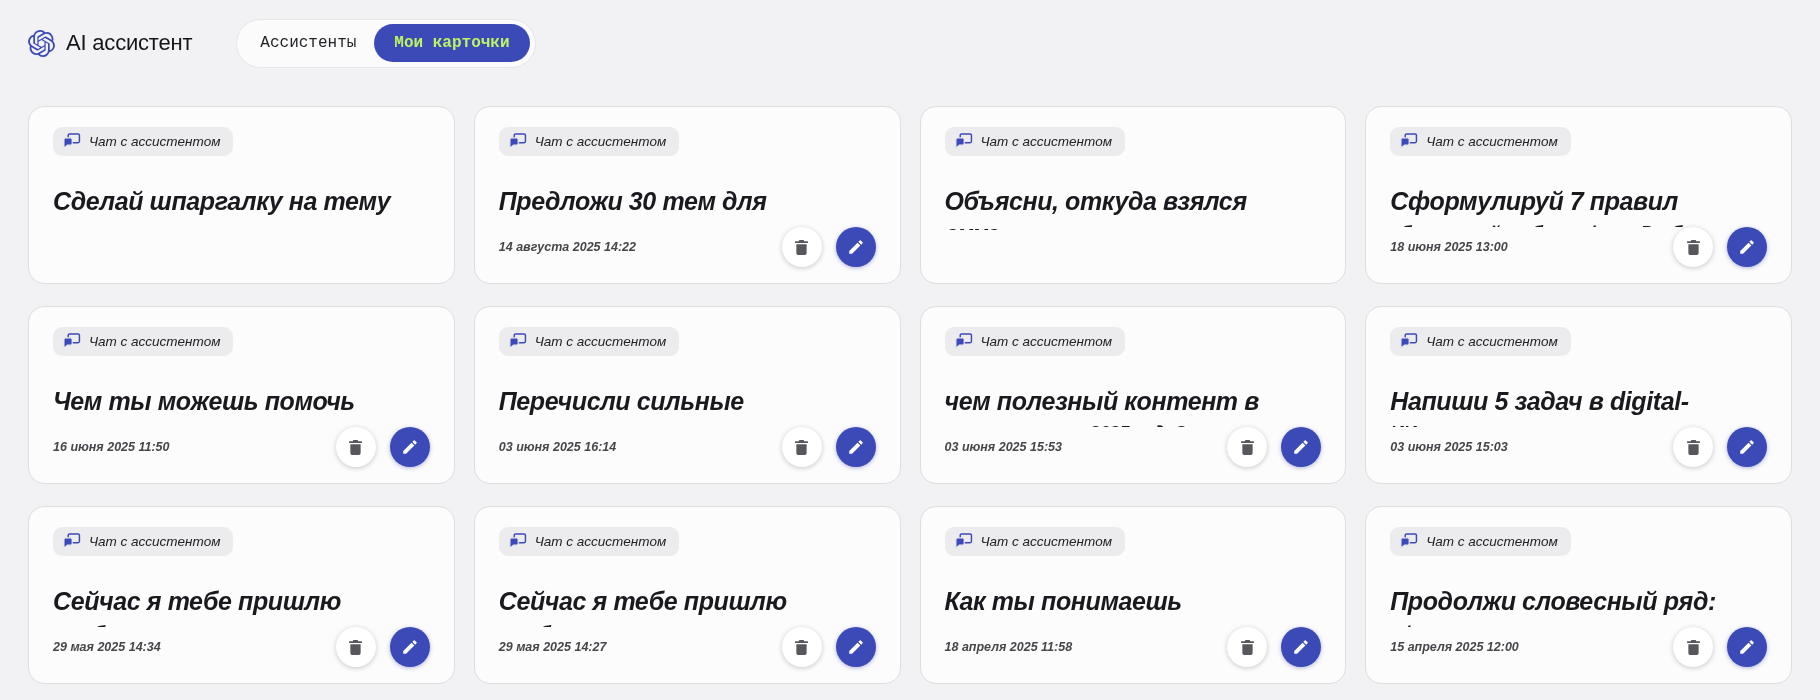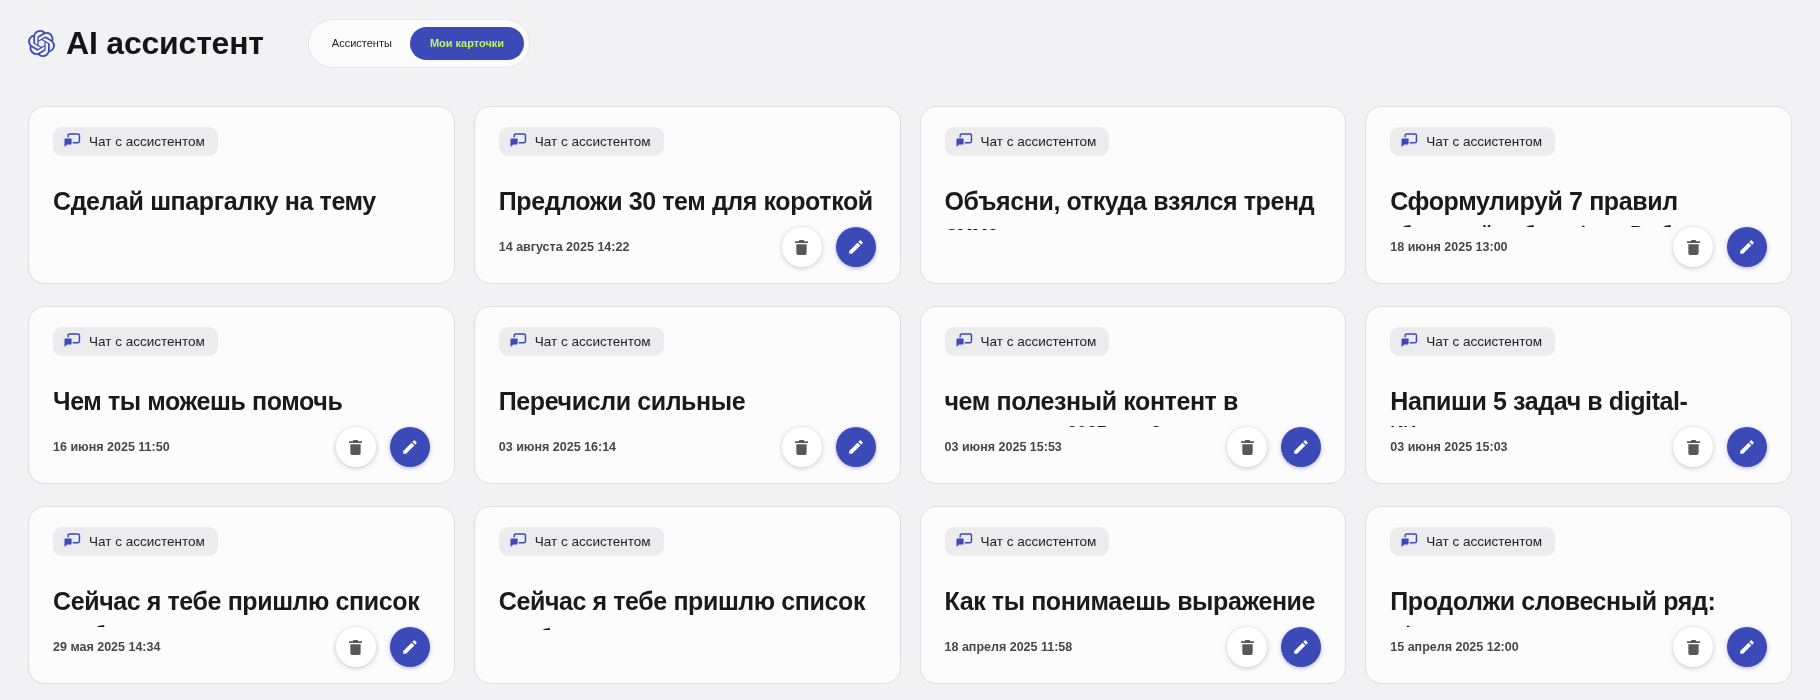--- a/index.html
+++ b/index.html
@@ -15,33 +15,33 @@
   html,body{width:1820px;height:700px;overflow:hidden;}
   body{
     background:var(--page-bg);
     font-family:"Liberation Sans","DejaVu Sans",sans-serif;
     padding:18px 28px 0 28px;
   }
   
   .header{display:flex;align-items:center;height:50px;}
   .brand{display:flex;align-items:center;gap:11px;}
   .brand svg{width:27px;height:27px;display:block;}
-  .app-title{font-size:32px;font-weight:700;color:#151519;letter-spacing:-0.2px;}
+  .app-title{font-size:22px;font-weight:400;color:#151519;letter-spacing:-0.2px;}
   .tabs{
     margin-left:44px;
     display:flex;align-items:center;
     background:#fbfbfc;
     border:1px solid #e5e5e8;
     border-radius:26px;
     padding:5px;
     height:49px;
   }
   .tab{
     border:none;background:transparent;cursor:pointer;
-    font-family:Liberation Sans, sans-serif;font-size:11px;font-weight:500;color:#232327;
+    font-family:Liberation Mono, monospace;font-size:16px;font-weight:500;color:#232327;
     padding:10px 18px;border-radius:20px;line-height:1;
   }
   .tab.active{
     background:var(--accent);color:#bef264;font-weight:600;
     padding:11px 20px;
   }
   
   .grid{
     margin-top:38px;
     display:grid;
@@ -49,20 +49,21 @@
     gap:22px 19px;
   }
   .card{
     background:var(--card-bg);
     border:1px solid var(--card-border);
     border-radius:16px;
     height:178px;
     padding:20px 24px 16px 24px;
     display:flex;flex-direction:column;
     cursor:pointer;
+    font-style:italic;
   }
   .badge{
     align-self:flex-start;
     display:inline-flex;align-items:center;gap:8px;
     background:var(--badge-bg);
     border-radius:9px;
     padding:5px 13px 5px 9px;
   }
   .badge svg{width:19px;height:19px;display:block;}
   .badge-label{font-size:13.5px;color:#212126;}
@@ -349,20 +350,35 @@
       <svg viewBox="0 0 22 22" aria-hidden="true">
         <rect x="7.2" y="2.2" width="13" height="10.2" rx="1.6" fill="none" stroke="#3c4ab8" stroke-width="1.7"></rect>
         <path d="M2.2 8.4a1.6 1.6 0 0 1 1.6-1.6h6.4a1.6 1.6 0 0 1 1.6 1.6v5.2a1.6 1.6 0 0 1-1.6 1.6H6.4l-4.2 3.6z" fill="#3c4ab8" stroke="#ececef" stroke-width="1.4"></path>
       </svg>
       <span class="badge-label">Чат с ассистентом</span>
     </div>
     <div class="title-wrap">
       <h2 class="card-title">Сейчас я тебе пришлю список запросов, которые оставляют пользователи, когд…</h2>
     </div>
     <div class="fragment">а выбирают отель</div>
+    <div class="card-footer">
+      <span class="card-date">29 мая 2025 14:27</span>
+      <div class="actions">
+        <button class="icon-btn trash">
+          <svg viewBox="0 0 24 24" aria-hidden="true">
+            <path d="M9.2 2.6h5.6l.6 1.4h4.1a.7.7 0 0 1 .7.7v1a.7.7 0 0 1-.7.7H4.5a.7.7 0 0 1-.7-.7v-1a.7.7 0 0 1 .7-.7h4.1zM5.5 8h13l-.01 11.4a2.2 2.2 0 0 1-2.2 2.1H7.7a2.2 2.2 0 0 1-2.2-2.1z"></path>
+          </svg>
+        </button>
+        <button class="icon-btn edit">
+          <svg viewBox="0 0 24 24" aria-hidden="true">
+            <path d="M3 17.25V21h3.75L17.81 9.94l-3.75-3.75L3 17.25zM20.71 7.04a1 1 0 0 0 0-1.41l-2.34-2.34a1 1 0 0 0-1.41 0l-1.83 1.83 3.75 3.75 1.83-1.83z"></path>
+          </svg>
+        </button>
+      </div>
+    </div>
   </article>
 
   <article class="card">
     <div class="badge">
       <svg viewBox="0 0 22 22" aria-hidden="true">
         <rect x="7.2" y="2.2" width="13" height="10.2" rx="1.6" fill="none" stroke="#3c4ab8" stroke-width="1.7"></rect>
         <path d="M2.2 8.4a1.6 1.6 0 0 1 1.6-1.6h6.4a1.6 1.6 0 0 1 1.6 1.6v5.2a1.6 1.6 0 0 1-1.6 1.6H6.4l-4.2 3.6z" fill="#3c4ab8" stroke="#ececef" stroke-width="1.4"></path>
       </svg>
       <span class="badge-label">Чат с ассистентом</span>
     </div>

